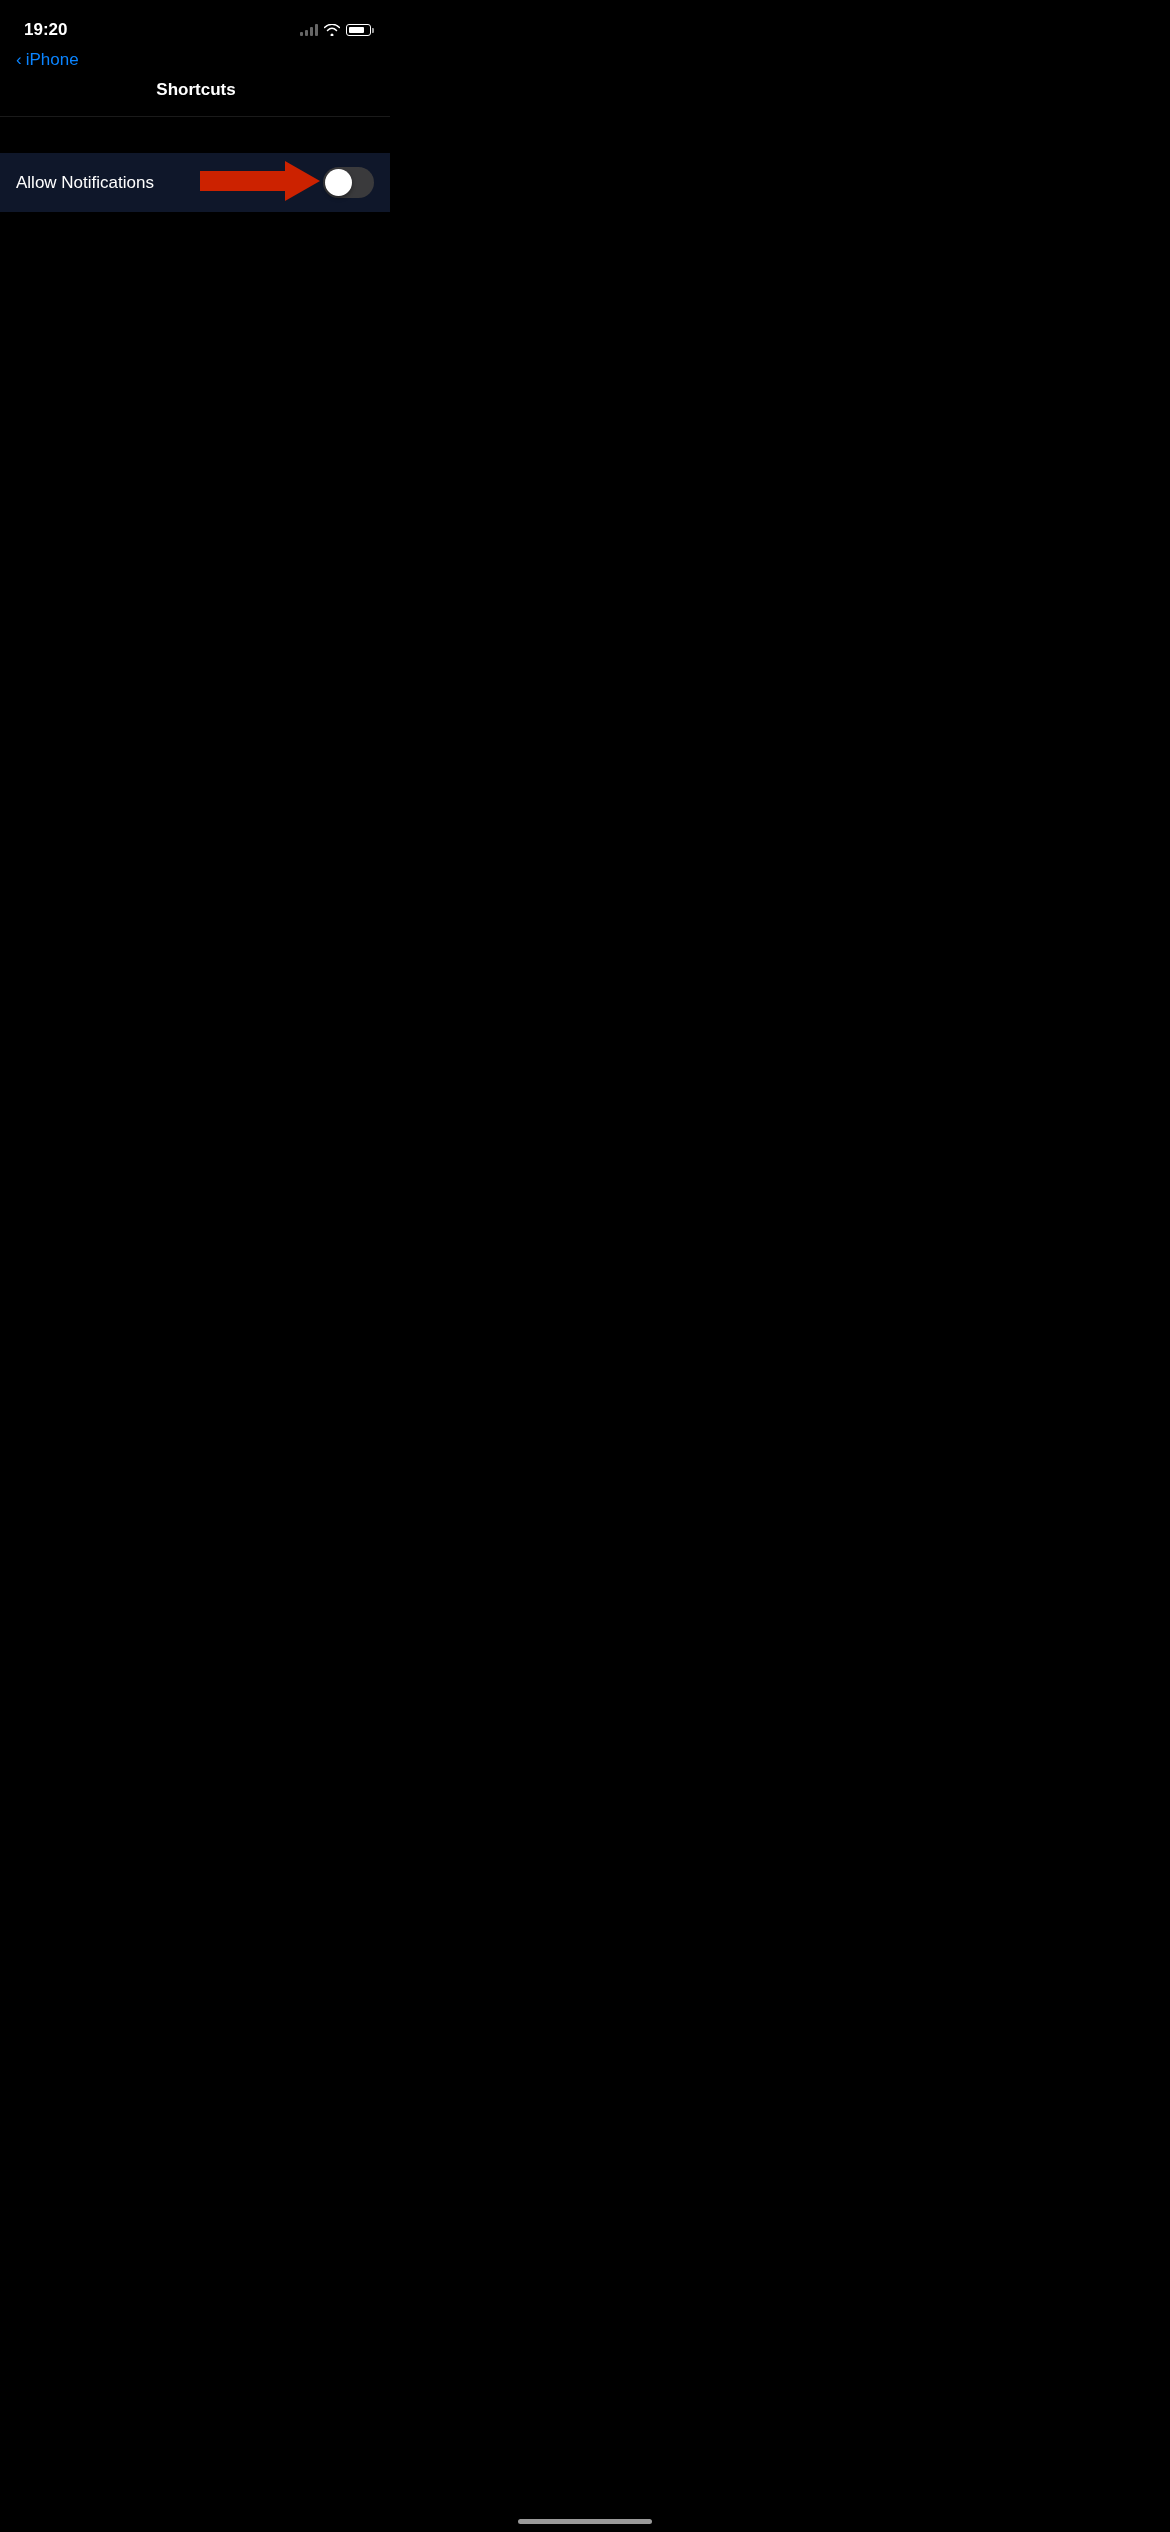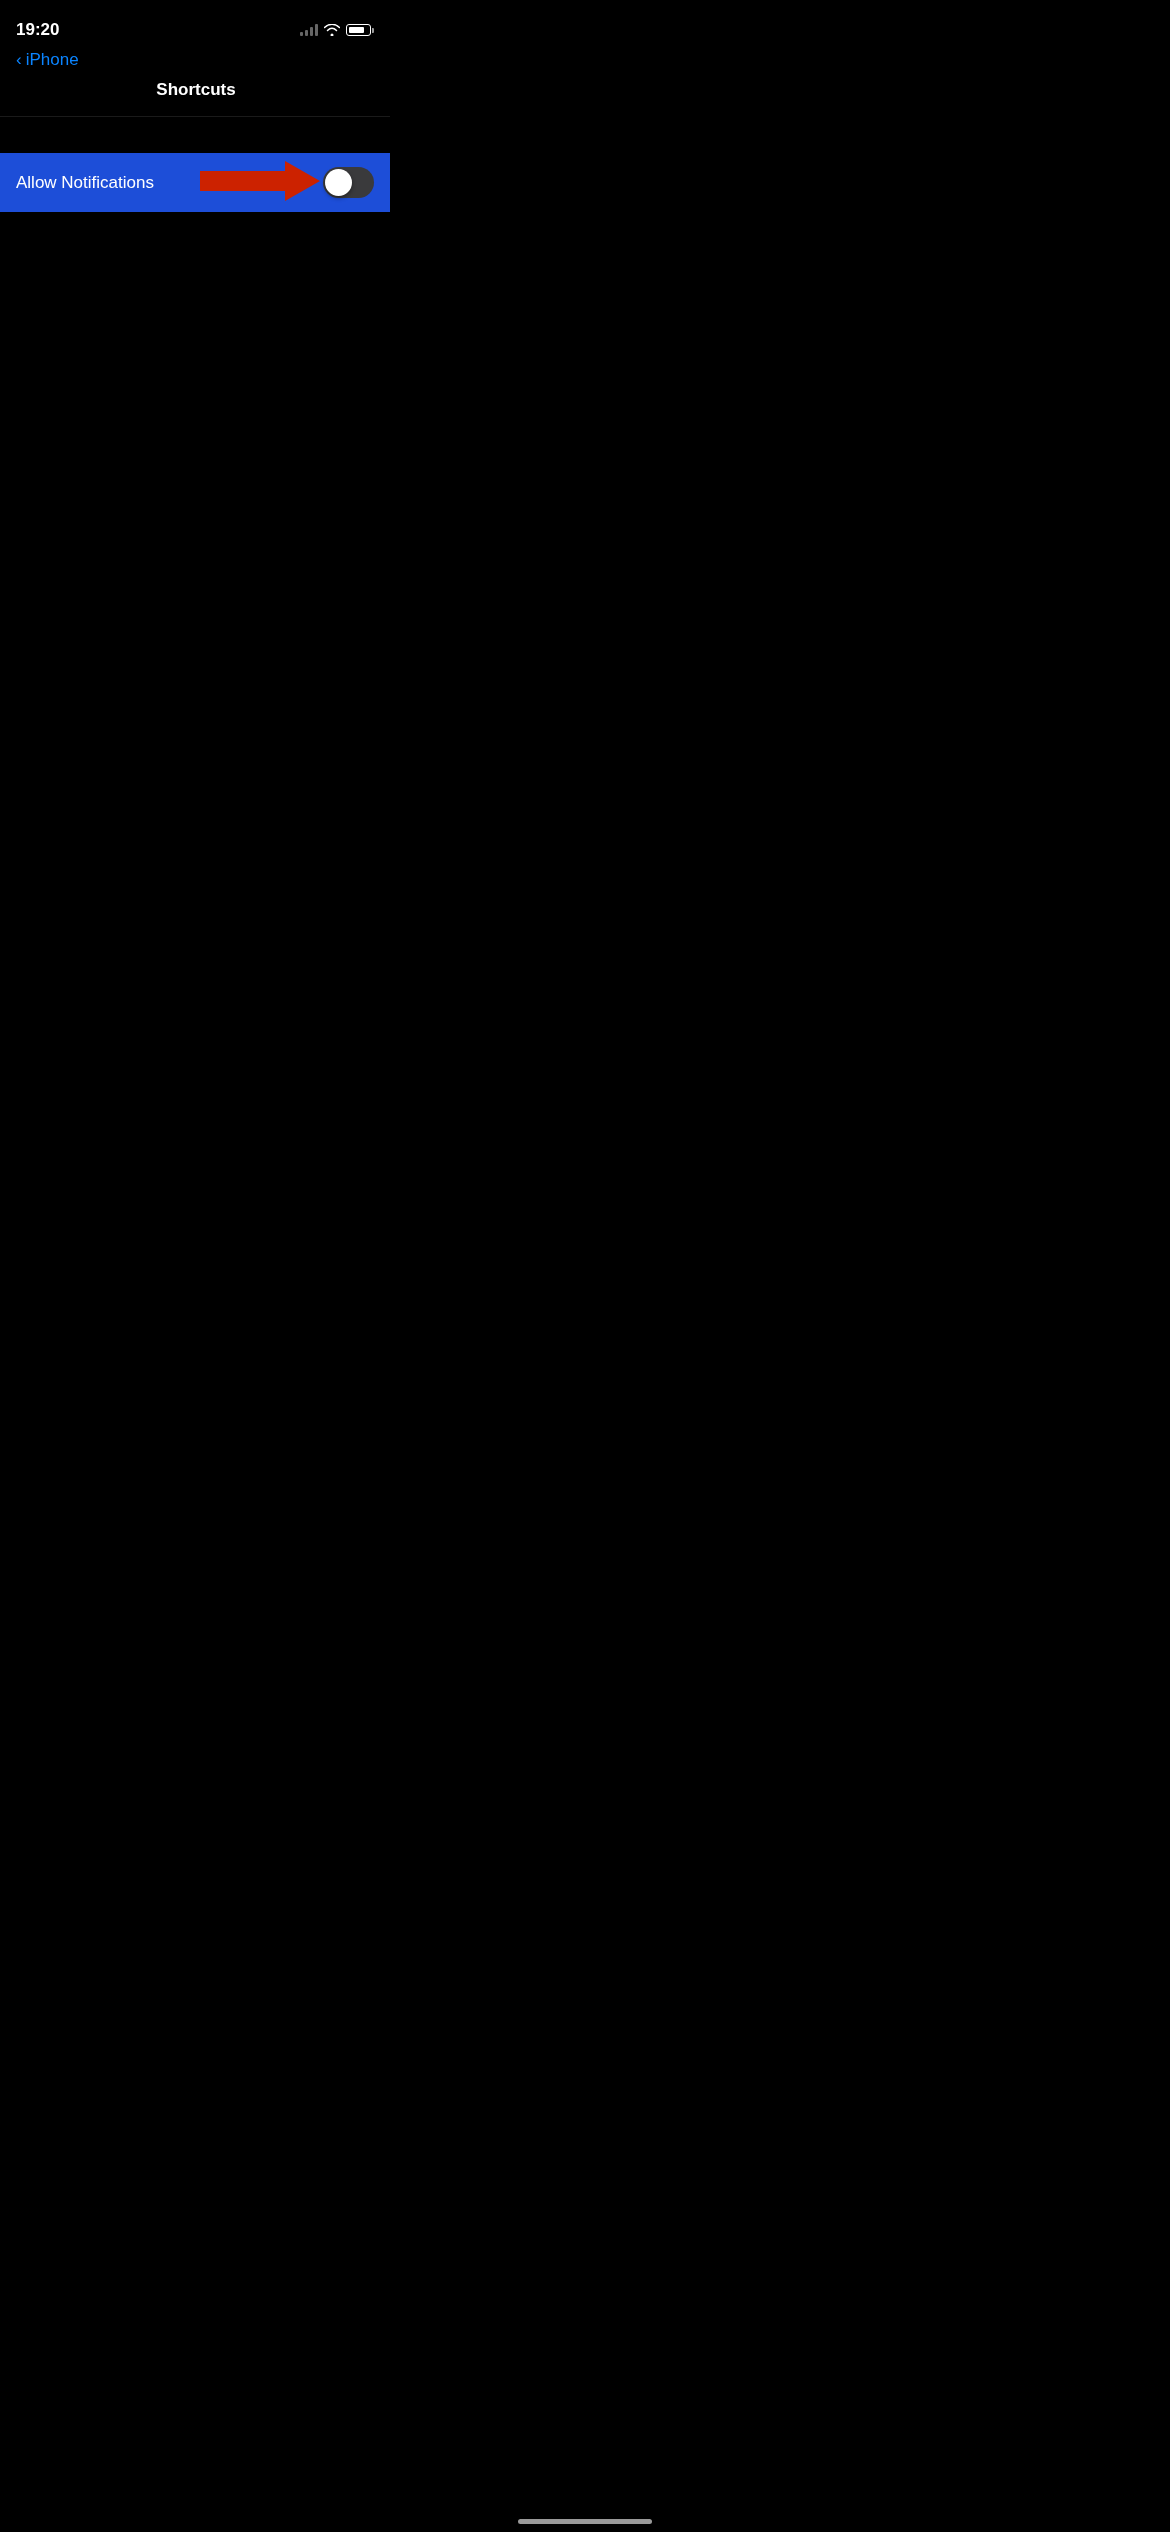--- a/index.html
+++ b/index.html
@@ -16,21 +16,21 @@
       font-family: -apple-system, 'SF Pro Display', 'Helvetica Neue', sans-serif;
       color: #fff;
       overflow-x: hidden;
     }
 
     
     .status-bar {
       display: flex;
       justify-content: space-between;
       align-items: center;
-      padding: 14px 16px 4px 16px;
+      padding: 14px 16px 4px 24px;
       height: 50px;
     }
 
     .status-time {
       font-size: 17px;
       font-weight: 600;
       color: #fff;
     }
 
     .status-right {
@@ -144,21 +144,21 @@
     }
 
     
     .section-gap {
       height: 36px;
       background: #000;
     }
 
     
     .settings-section {
-      background: #1d4ed8;
+      background: #0f172a;
     }
 
     .settings-row {
       display: flex;
       align-items: center;
       justify-content: space-between;
       padding: 14px 16px;
       min-height: 50px;
       position: relative;
     }

